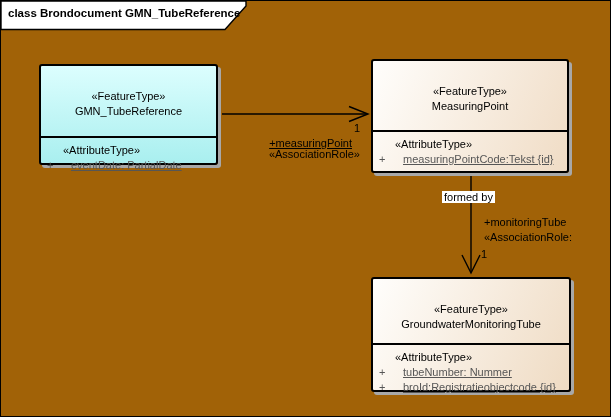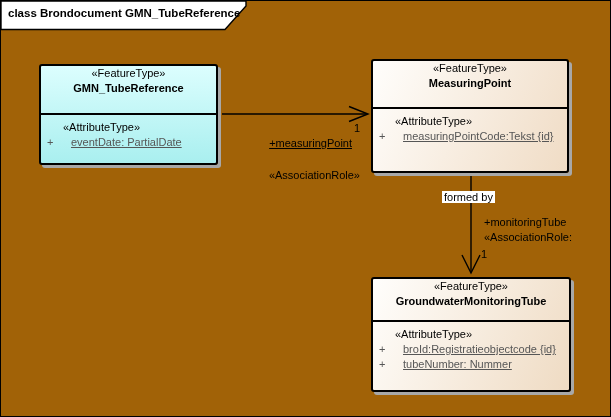--- a/index.html
+++ b/index.html
@@ -17,43 +17,43 @@
     font-size:11.5px; font-weight:bold; white-space:nowrap;
   }
   
   .uml-class {
     position:absolute; z-index:2;
     border:2px solid #000; border-radius:3px;
     box-shadow:3px 3px 0 #a8a8a8;
     font-size:11px; line-height:15px;
     box-sizing:content-box;
   }
-  .uml-class .hdr { text-align:center; padding-top:0; overflow:hidden; }
+  .uml-class .hdr { text-align:center; padding-top:23px; overflow:hidden; }
   .uml-class .stype { display:block; white-space:nowrap; }
-  .uml-class .cname { display:block; font-weight:bold; white-space:nowrap; }
+  .uml-class .cname { display:block; font-weight:normal; white-space:nowrap; }
   .uml-class .attrs { border-top:2px solid #000; padding-top:5px; overflow:hidden; }
   .uml-class .attrs .stype { text-align:left; padding-left:22px; }
   .attr-row { color:#565656; white-space:nowrap; padding-left:6px;text-decoration:underline; }
   .attr-row .vis { display:inline-block; width:24px; }
   #cls-gmn  { left:38px;  top:63px;  width:175px; height:97px;
               background:linear-gradient(180deg,#dcfefe 0%,#a9efef 100%); }
   #cls-gmn .hdr { height:47px; }
   #cls-mp   { left:370px; top:58px;  width:194px; height:110px;
               background:linear-gradient(115deg,#fffefc 0%,#f0dcc5 100%); }
   #cls-mp .hdr { height:46px; }
   #cls-gwt  { left:370px; top:276px; width:196px; height:111px;
               background:linear-gradient(115deg,#fffefc 0%,#efdbc3 100%); }
   #cls-gwt .hdr { height:41px; }
   
   .connectors { position:absolute; left:0; top:0; z-index:1; }
   
   .lbl { position:absolute; z-index:3; font-size:11px; white-space:nowrap; }
   #lbl-mp-mult  { right:250px; top:121px; }
   #lbl-mp-role  { right:258px; top:136px;text-decoration:underline; }
-  #lbl-mp-stype { right:250px; top:168px; }
+  #lbl-mp-stype { right:250px; top:147px; }
   #lbl-formedby { left:441px; top:190px; background:#ffffff; padding:0 2px; }
   #lbl-mt-role  { left:483px; top:215px; }
   #lbl-mt-stype { left:483px; top:230px; }
   #lbl-mt-mult  { left:480px; top:247px; }
 </style>
 </head>
 <body>
 
 <div class="canvas">
 
@@ -102,24 +102,24 @@
   </div>
 
   <div class="uml-class" id="cls-gwt">
     <div class="hdr">
       <span class="stype">«FeatureType»</span>
       <span class="cname">GroundwaterMonitoringTube</span>
     </div>
     <div class="attrs">
       <div class="stype">«AttributeType»</div>
       <div class="attr-row">
-        <span class="vis">+</span><span>broId:Registratieobjectcode {id}</span>
+        <span class="vis">+</span><span>tubeNumber: Nummer</span>
       </div>
       <div class="attr-row">
-        <span class="vis">+</span><span>tubeNumber: Nummer</span>
+        <span class="vis">+</span><span>broId:Registratieobjectcode {id}</span>
       </div>
     </div>
   </div>
 
   <div class="lbl" id="lbl-mp-mult">1</div>
   <div class="lbl" id="lbl-mp-role">+measuringPoint</div>
   <div class="lbl" id="lbl-mp-stype">«AssociationRole»</div>
 
   <div class="lbl" id="lbl-formedby">formed by</div>
   <div class="lbl" id="lbl-mt-role">+monitoringTube</div>

